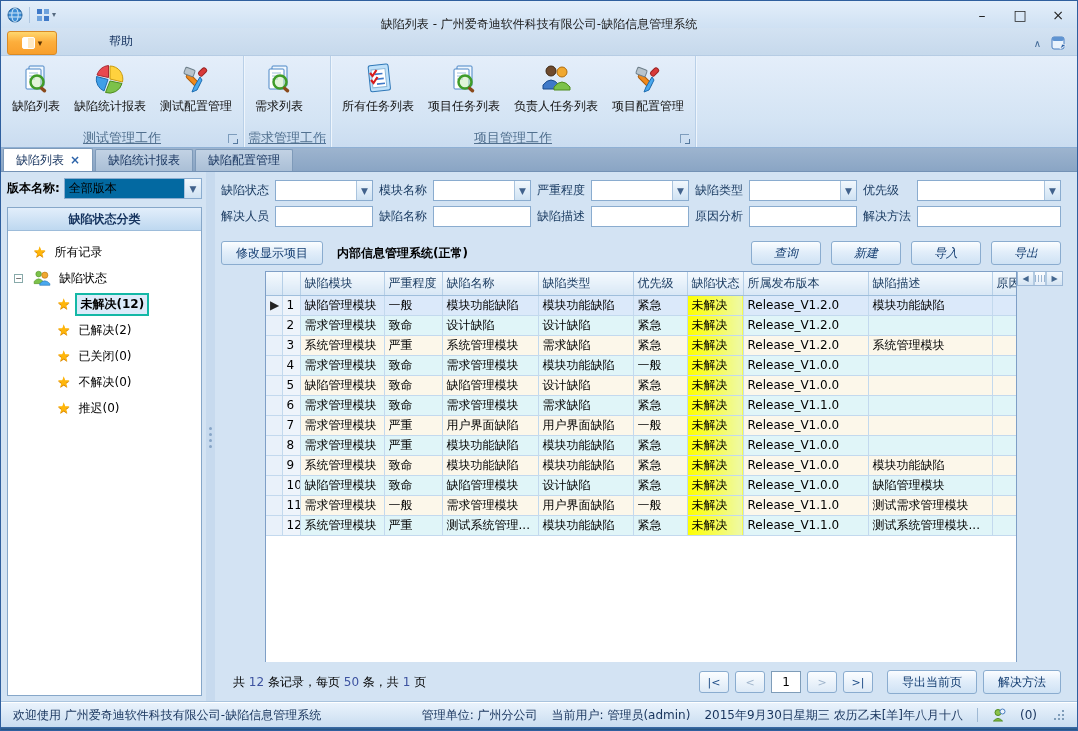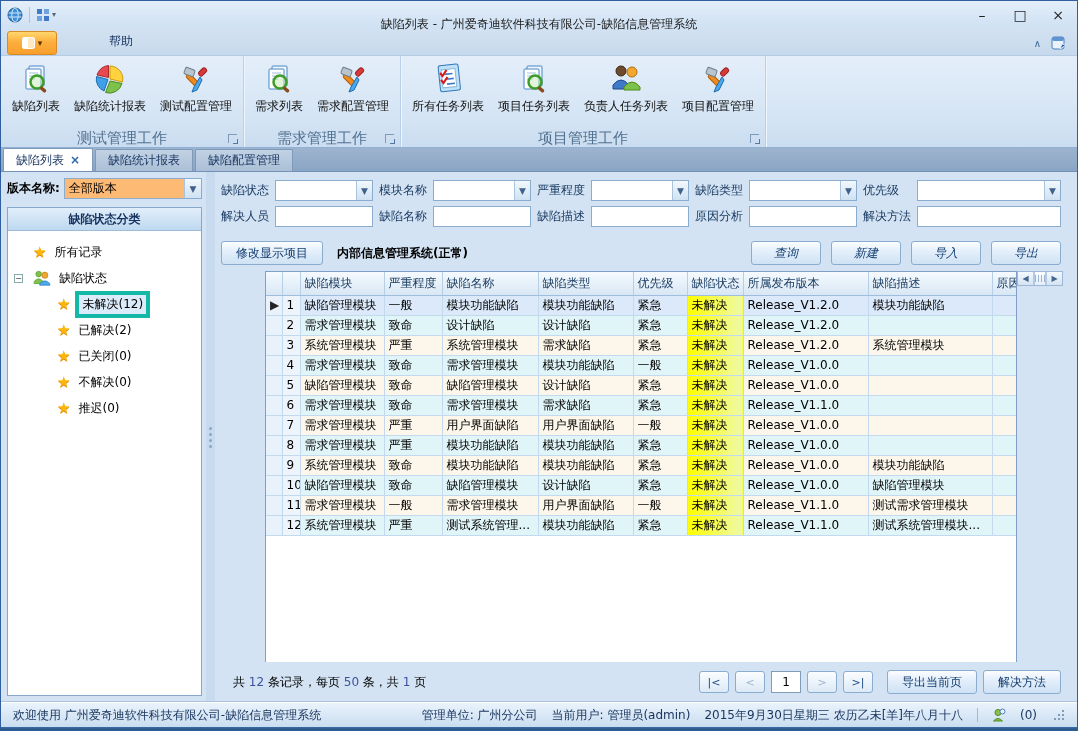--- a/index.html
+++ b/index.html
@@ -24,49 +24,49 @@
   .ribbon-right { margin-left:auto; display:flex; align-items:center; gap:10px; padding-right:10px; padding-bottom:4px; }
   .collapse-chevron { font-size:10px; color:#3f6795; }
 
   
   .ribbon-body { height:92px; flex:0 0 92px; background:linear-gradient(#e4eefa,#d4e4f4 70%,#cadcf0); border-bottom:1px solid #8fb0d4; display:flex; }
   .rgroup { display:flex; flex-direction:column; padding:2px 4px 0; border-right:1px solid #b9d0e8; box-shadow:1px 0 0 #eef5fc; }
   .rgroup-buttons { display:flex; flex:1; align-items:flex-start; }
   .rbtn { display:flex; flex-direction:column; align-items:center; gap:3px; padding:5px 7px 2px; border-radius:3px; cursor:default; }
   .rbtn .rbtn-label { font-size:12px; color:#111; white-space:nowrap; }
   .rgroup-footer { height:18px; display:flex; align-items:center; justify-content:center; position:relative; }
-  .rgroup-label { font-size:15px; color:#51708f; }
+  .rgroup-label { font-size:13px; color:#51708f;text-decoration:underline; }
   .dialog-launcher { position:absolute; right:2px; bottom:4px; width:9px; height:9px; border-left:1px solid #7d9cbc; border-top:1px solid #7d9cbc; }
   .dialog-launcher::after { content:""; position:absolute; right:-1px; bottom:-1px; width:4px; height:4px; border-right:1px solid #54789e; border-bottom:1px solid #54789e; }
 
   
   .doc-tabband { height:24px; flex:0 0 24px; background:linear-gradient(#9db4cf,#8aa5c4); display:flex; align-items:flex-end; padding-left:2px; border-bottom:1px solid #7492b5; }
   .dtab { height:22px; display:flex; align-items:center; gap:6px; padding:0 12px; margin-right:2px; background:linear-gradient(#c2d2e4,#aabfd6); border:1px solid #7e9ab9; border-bottom:none; border-radius:2px 2px 0 0; font-size:12px; color:#16335e; cursor:default; }
   .dtab.active { background:#fff; color:#16335e; height:23px; }
   .dtab .tab-close { color:#2b62a8; font-weight:bold; font-size:12px; }
 
   
   .content { flex:1; display:flex; min-height:0; background:#d3e3f3; }
 
   
   .sidebar { width:205px; flex:0 0 205px; display:flex; flex-direction:column; padding:6px 4px 6px 6px; }
   .version-row { display:flex; align-items:center; gap:4px; margin-bottom:8px; }
   .version-label { font-weight:bold; color:#000; white-space:nowrap; }
-  .combo { flex:1; height:21px; background:#fdba74; border:1px solid #8aaccf; display:flex; align-items:center; }
+  .combo { flex:1; height:21px; background:#0369a1; border:1px solid #8aaccf; display:flex; align-items:center; }
   .combo .combo-value { flex:1; padding-left:4px; }
   .combo .dd-btn { width:17px; height:100%; border-left:1px solid #aac4de; background:linear-gradient(#f2f8fd,#cfe2f3); display:flex; align-items:center; justify-content:center; color:#41628c; font-size:9px; }
   .tree-panel { flex:1; background:#fff; border:1px solid #86a7c9; display:flex; flex-direction:column; min-height:0; }
   .tree-header { height:23px; background:linear-gradient(#e2eefb,#bed8f0); border-bottom:1px solid #9dbcda; display:flex; align-items:center; justify-content:center; font-weight:bold; color:#15335e; }
   .tree-body { flex:1; padding:8px 4px; overflow:hidden; }
   .tree-item { height:26px; display:flex; align-items:center; gap:5px; cursor:default; }
   .tree-item .indent0 { width:16px; flex:0 0 16px; }
   .tree-item .indent1 { width:40px; flex:0 0 40px; }
   .tree-item .expander { width:9px; height:9px; border:1px solid #8aa; background:#fff; font-size:8px; line-height:7px; text-align:center; color:#333; margin-left:2px; margin-right:5px; flex:0 0 9px; }
   .tree-label { padding:1px 3px; white-space:nowrap; }
-  .tree-item.selected .tree-label { background:#dcebfa; border:4px solid #14b8a6; }
+  .tree-item.selected .tree-label { background:#dcebfa; border:2px solid #14b8a6;font-weight:bold; }
   .star-glyph { color:#ffb60a; font-size:15px; text-shadow:0 1px 0 #d68400; line-height:1; }
 
   
   .splitter { width:9px; flex:0 0 9px; background:#c7daee; display:flex; flex-direction:column; align-items:center; justify-content:center; gap:3px; cursor:col-resize; }
   .splitter i { width:3px; height:3px; border-radius:50%; background:#87a5c6; }
 
   
   .main { flex:1; display:flex; flex-direction:column; min-width:0; padding:4px 14px 0 2px; }
   .filter-grid { display:grid; grid-template-columns:auto 98px auto 98px auto 98px auto 108px auto 1fr; column-gap:6px; row-gap:5px; align-items:center; margin:4px 2px 0 4px; }
   .f-label { color:#17385f; white-space:nowrap; text-align:left; }
@@ -228,31 +228,20 @@
             <span>
               <svg width="32" height="32" viewBox="0 0 32 32">
                 <rect x="9" y="3" width="15" height="20" rx="1" fill="#eef6fd" stroke="#4a86c6"></rect>
                 <rect x="6" y="6" width="15" height="20" rx="1" fill="#fff" stroke="#4a86c6"></rect>
                 <path d="M9 10h9M9 13h9M9 16h6" stroke="#9fc0dd" stroke-width="1"></path>
                 <circle cx="17" cy="19" r="6.5" fill="rgba(190,230,170,0.45)" stroke="#3f9c28" stroke-width="2.5"></circle>
                 <rect x="21.5" y="23" width="7" height="3.4" rx="1.5" transform="rotate(40 21.5 23)" fill="#8a4a1c"></rect>
               </svg>
             </span>
             <span class="rbtn-label">需求列表</span>
-          </div>
-          <div class="rbtn">
-            <span>
-              <svg width="32" height="32" viewBox="0 0 32 32">
-                <rect x="9" y="10" width="16" height="5" rx="2" transform="rotate(45 9 10)" fill="#f08a1d" stroke="#b05c08"></rect>
-                <rect x="6" y="4" width="10" height="7" rx="1.5" transform="rotate(20 6 4)" fill="#b9c4cc" stroke="#6e7f8a"></rect>
-                <rect x="24" y="4" width="5" height="9" rx="2" transform="rotate(45 24 4)" fill="#d83a3a" stroke="#992020"></rect>
-                <path d="M20 14 L14 24 L12 29 L17 27 L22 17 Z" fill="#49a8ee" stroke="#1d6cb0"></path>
-              </svg>
-            </span>
-            <span class="rbtn-label">需求配置管理</span>
           </div>
         </div>
         <div class="rgroup-footer">
           <span class="rgroup-label">需求管理工作</span>
           <span class="dialog-launcher"></span>
         </div>
       </div>
       <div class="rgroup">
         <div class="rgroup-buttons">
           <div class="rbtn">

